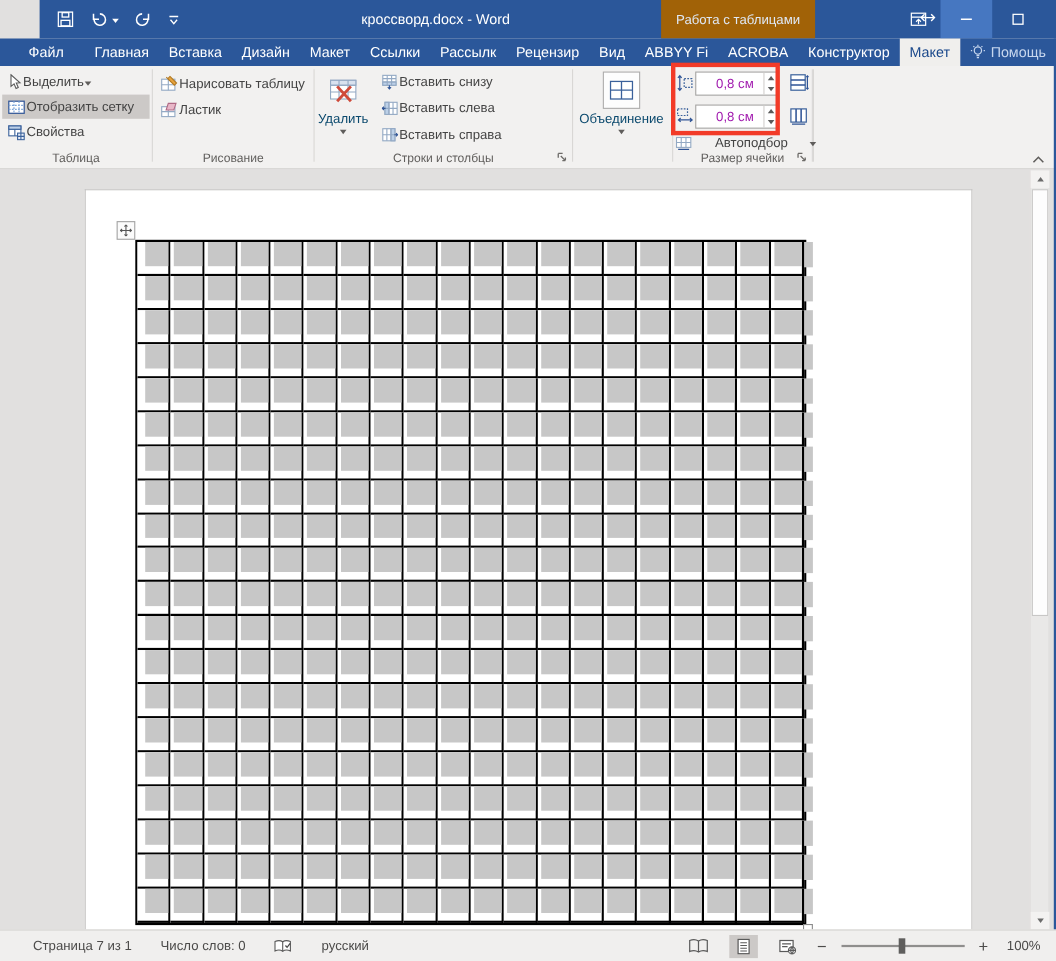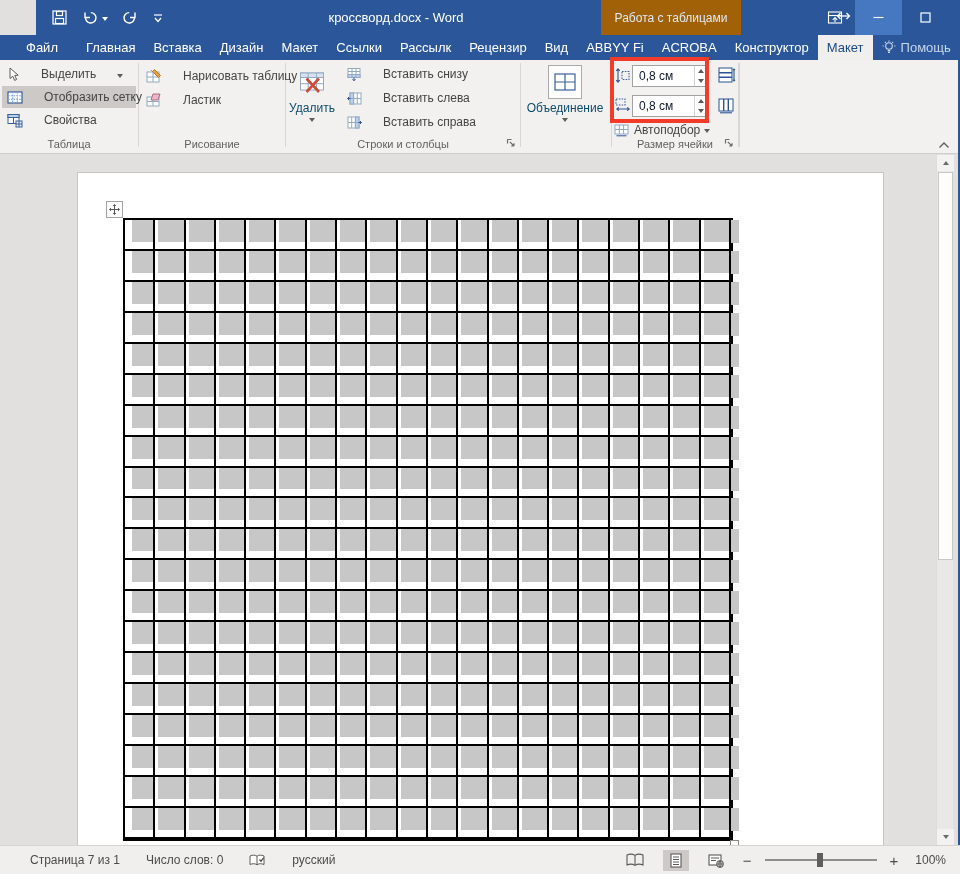--- a/index.html
+++ b/index.html
@@ -32,46 +32,46 @@
   .tab.push { margin-left:auto; }
   .tabsep { width:1px; height:14px; background:rgba(255,255,255,.45); align-self:center; }
 
   
   .ribbon { position:absolute; left:0; top:60px; width:960px; height:94px; background:#f2f1f0;
             border-bottom:1px solid #cfcdcb; display:flex; }
   .rgroup { position:relative; height:93px; flex:none; padding-top:2px; }
   .rsep { flex:none; width:1px; height:84px; background:#d9d7d5; margin-top:3px; }
   .rlabel { position:absolute; bottom:3px; left:0; right:0; text-align:center; font-size:11px; color:#615f5d; }
   .launcher { position:absolute; right:4px; bottom:5px; }
-  .sbtn { display:flex; align-items:center; gap:21px; height:22px; padding:0 5px; margin:1px 2px;
+  .sbtn { display:flex; align-items:center; gap:1px; height:22px; padding:0 5px; margin:1px 2px;
           font-size:12px; color:#444; white-space:nowrap; }
   .sbtn.active { background:#ccc9c7; }
   .bigbtn { display:flex; flex-direction:column; align-items:center; padding-top:3px;
             font-size:12px; color:#0c4a6e; line-height:13px; text-align:center; }
   .iconarea { height:34px; display:flex; align-items:center; justify-content:center; margin-bottom:3px; }
   .framed { width:34px; height:34px; border:1px solid #acabaa; background:#fdfdfd;
             display:flex; align-items:center; justify-content:center; }
   .caretdown { width:0; height:0; border-left:3.5px solid transparent; border-right:3.5px solid transparent;
                border-top:4px solid #5f5d5b; margin-top:3px; }
   .scol { display:flex; flex-direction:column; }
 
   
   .csz { width:126px; }
   .csz .rowic { position:absolute; left:3px; }
   .spin { position:absolute; left:20px; width:75px; height:22px; background:#fff;
           border:1px solid #a3a2a0; display:flex; align-items:center; }
-  .spinval { flex:1; font-size:12px; color:#0f172a; padding-left:6px; }
+  .spinval { flex:1; font-size:12px; color:#a21caf; padding-left:18px; }
   .spinarrows { width:12px; height:100%; border-left:1px solid #d2d0ce; display:flex;
                 flex-direction:column; }
   .sa { flex:1; display:flex; align-items:center; justify-content:center; }
   .tri-up { width:0; height:0; border-left:3px solid transparent; border-right:3px solid transparent;
             border-bottom:4px solid #5a5a5a; }
   .tri-dn { width:0; height:0; border-left:3px solid transparent; border-right:3px solid transparent;
             border-top:4px solid #5a5a5a; }
-  .autofit { position:absolute; left:2px; top:62px; display:flex; align-items:center; gap:4px;
+  .autofit { position:absolute; left:2px; top:62px; display:flex; align-items:center; gap:20px;
              font-size:12px; color:#444; }
   .distbtn { position:absolute; right:2px; }
 
   .red-annotation { position:absolute; left:610px; top:57px; width:99px; height:66px;
                     border:4px solid var(--redbox,#f23b28); z-index:60; pointer-events:none; }
   .collapse-ribbon { position:absolute; right:10px; bottom:4px; }
 
   
   .docarea { position:absolute; left:0; top:154px; width:960px; height:691px; background:#e1e0df;
              overflow:hidden; }

